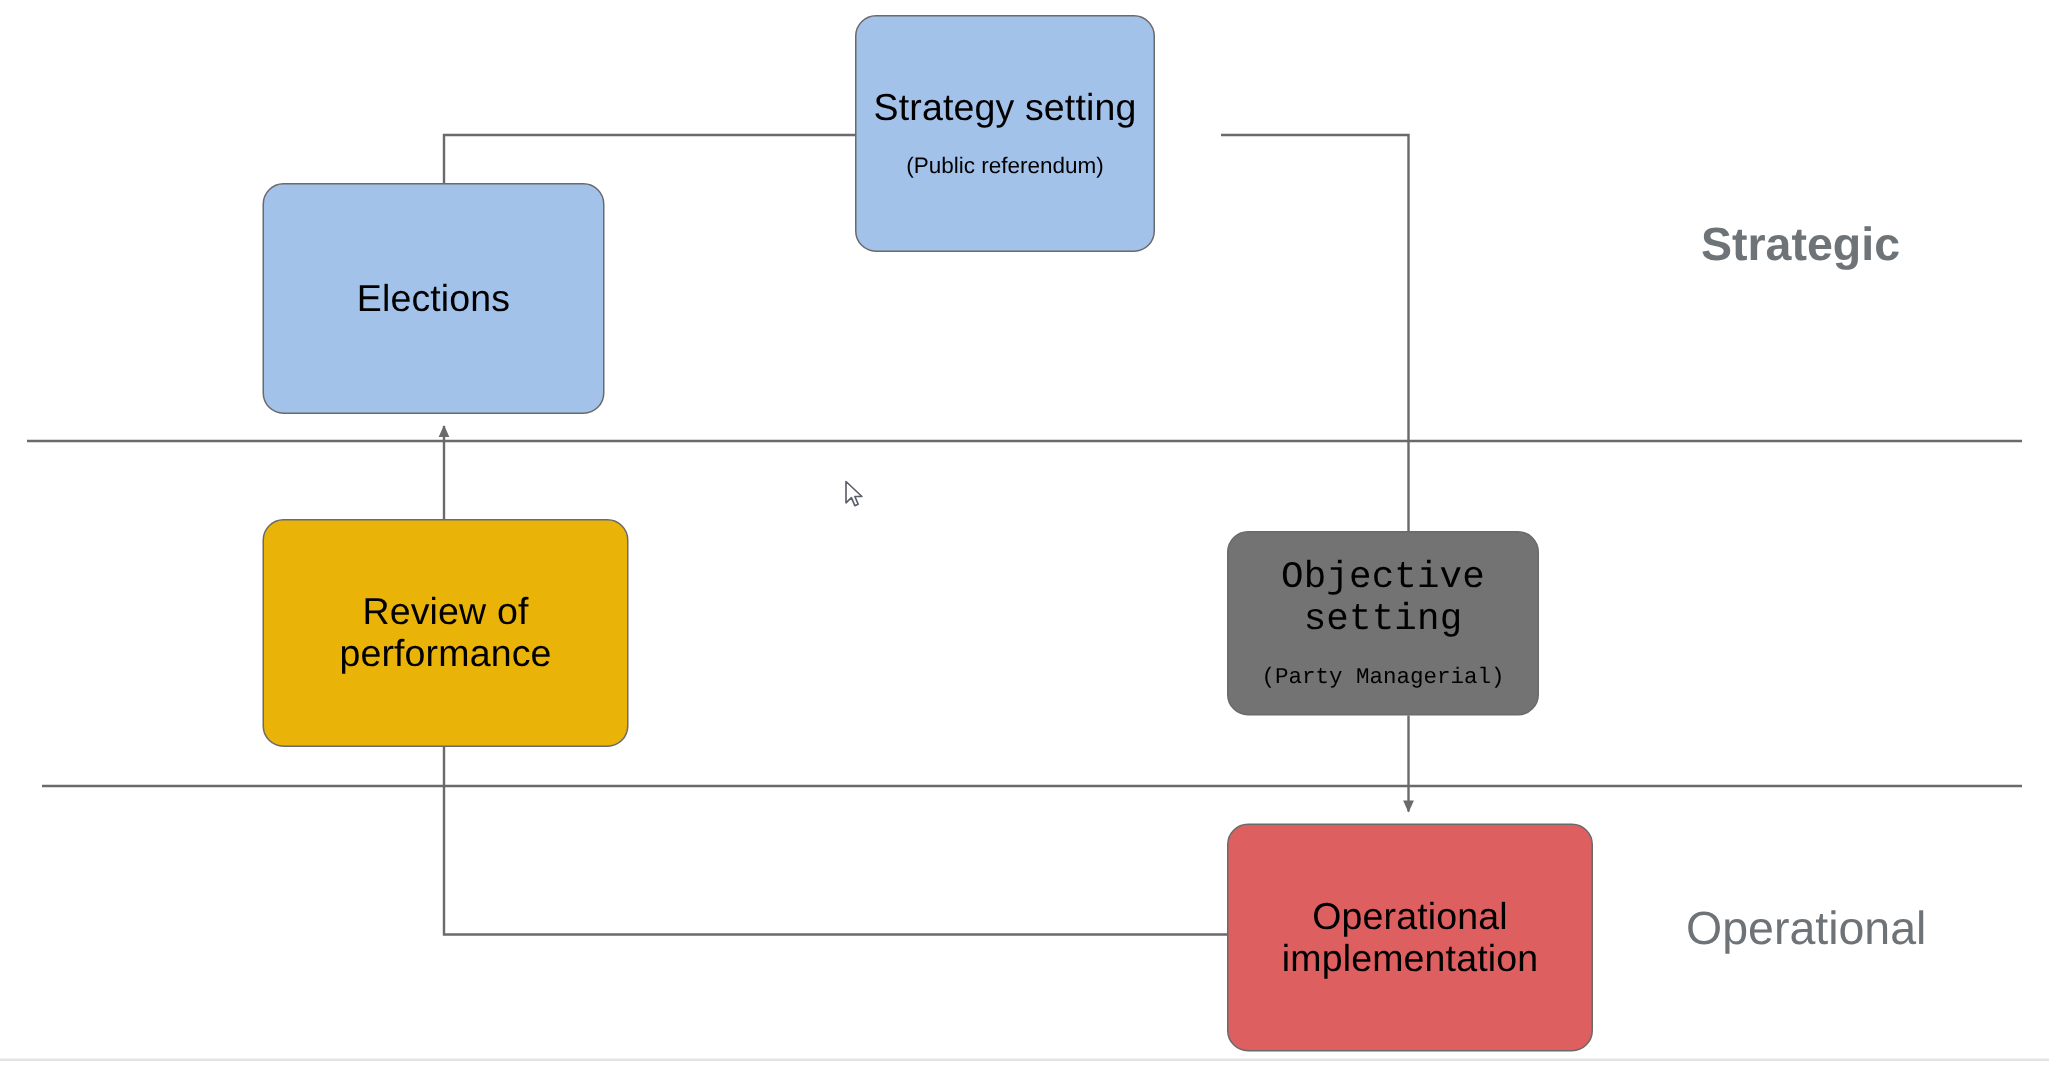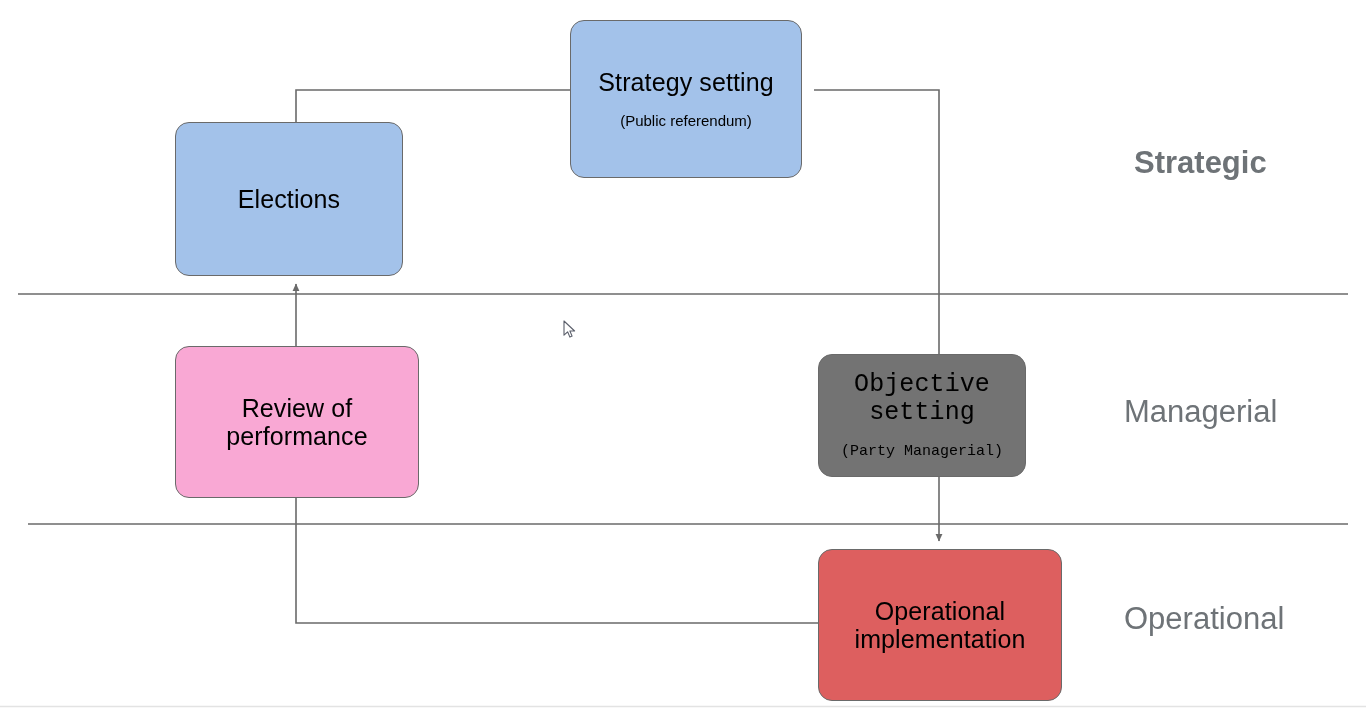--- a/index.html
+++ b/index.html
@@ -74,45 +74,44 @@
     <line x1="28" y1="524" x2="1348" y2="524" stroke="#6a6a6a" stroke-width="1.6"></line>
     <line x1="0" y1="706.5" x2="1366" y2="706.5" stroke="#e3e3e3" stroke-width="1.6"></line>
 
     <polyline points="570,90 296,90 296,122" fill="none" stroke="#6a6a6a" stroke-width="1.6"></polyline>
     <polyline points="814,90 939,90 939,354" fill="none" stroke="#6a6a6a" stroke-width="1.6"></polyline>
     <polyline points="939,477 939,541" fill="none" stroke="#6a6a6a" stroke-width="1.6" marker-end="url(#arrow-end)"></polyline>
     <polyline points="818,623 296,623 296,498" fill="none" stroke="#6a6a6a" stroke-width="1.6"></polyline>
     <polyline points="296,346 296,284" fill="none" stroke="#6a6a6a" stroke-width="1.6" marker-end="url(#arrow-end)"></polyline>
   </svg>
 
-  <div class="node-box" style="left:570px; top:20px; width:232px; height:158px; background:#a3c2ea;">
+  <div class="node-box" style="left:570px; top:10px; width:200px; height:158px; background:#a3c2ea;">
     <div class="node-title">Strategy setting</div>
     <div class="node-sub">(Public referendum)</div>
   </div>
 
   <div class="node-box" style="left:175px; top:122px; width:228px; height:154px; background:#a3c2ea;">
     <div class="node-title">Elections</div>
   </div>
 
-  <div class="node-box" style="left:175px; top:346px; width:244px; height:152px; background:#f9a8d4;">
+  <div class="node-box" style="left:175px; top:346px; width:244px; height:152px; background:#eab308;">
     <div class="node-title">Review of
 performance</div>
   </div>
 
   <div class="node-box" style="left:818px; top:354px; width:208px; height:123px; background:#737373;font-family:Liberation Mono, monospace;">
     <div class="node-title">Objective setting</div>
     <div class="node-sub">(Party Managerial)</div>
   </div>
 
   <div class="node-box" style="left:818px; top:549px; width:244px; height:152px; background:#dd5f5f;">
     <div class="node-title">Operational
 implementation</div>
   </div>
 
   <div class="band-label" style="left:1134px; top:145px;font-weight:bold;">Strategic</div>
-  <div class="band-label" style="left:1124px; top:394px;">Managerial</div>
   <div class="band-label" style="left:1124px; top:601px;">Operational</div>
 
   <svg class="cursor" style="left:563px; top:320px;" viewBox="0 0 14 20" xmlns="http://www.w3.org/2000/svg">
     <path d="M1,1 L1,15.2 L4.6,11.8 L6.9,17.1 L9.1,16.1 L6.9,11.0 L11.6,11.0 Z" fill="#ffffff" stroke="#5b5f6b" stroke-width="1.1" stroke-linejoin="round"></path>
   </svg>
 
 </div>
 
 </body></html>

